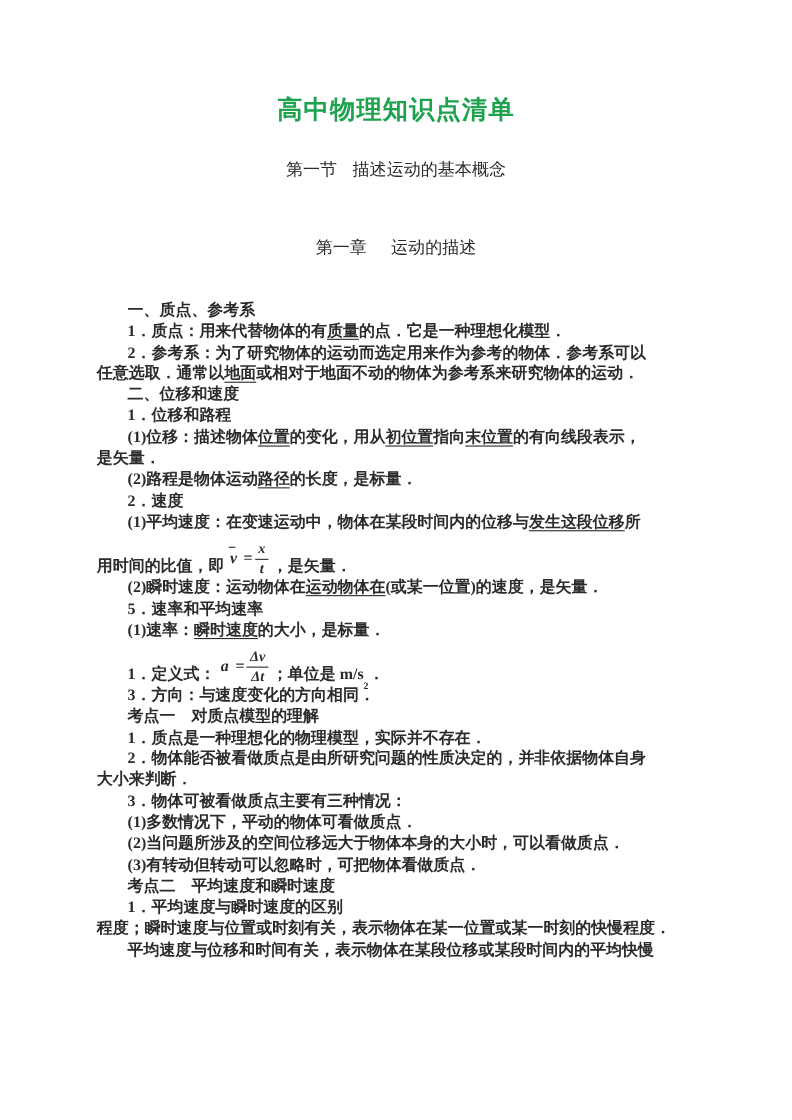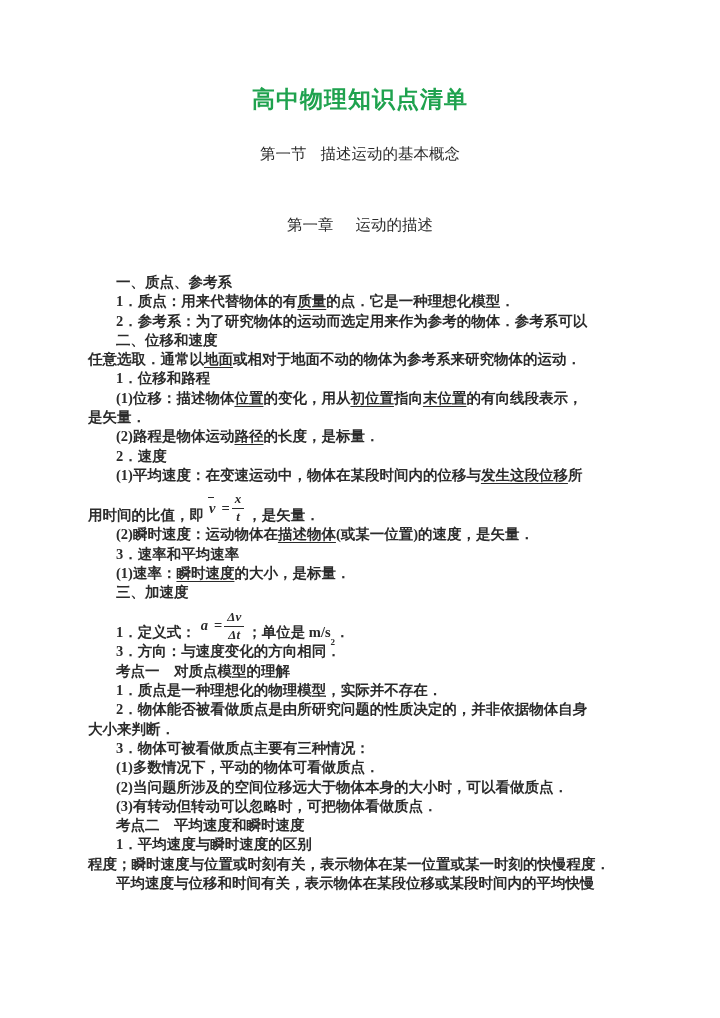--- a/index.html
+++ b/index.html
@@ -65,44 +65,43 @@
   </div>
 
   <div class="heading chapter">
     <span class="hlabel">第一章</span><span>运动的描述</span>
   </div>
 
   <div class="docbody">
       <div class="line ind"><span>一、质点、参考系</span></div>
       <div class="line ind"><span>1．质点：用来代替物体的有</span><span class="u">质量</span><span>的点．它是一种理想化模型．</span></div>
       <div class="line ind"><span>2．参考系：为了研究物体的运动而选定用来作为参考的物体．参考系可以</span></div>
+      <div class="line"><span>任意选取．通常以</span><span class="u">地面</span><span>或相对于地面不动的物体为参考系来研究物体的运动．</span></div>
       <div class="line ind"><span>二、位移和速度</span></div>
-      <div class="line"><span>任意选取．通常以</span><span class="u">地面</span><span>或相对于地面不动的物体为参考系来研究物体的运动．</span></div>
       <div class="line ind"><span>1．位移和路程</span></div>
       <div class="line ind"><span>(1)位移：描述物体</span><span class="u">位置</span><span>的变化，用从</span><span class="u">初位置</span><span>指向</span><span class="u">末位置</span><span>的有向线段表示，</span></div>
       <div class="line"><span>是矢量．</span></div>
       <div class="line ind"><span>(2)路程是物体运动</span><span class="u">路径</span><span>的长度，是标量．</span></div>
       <div class="line ind"><span>2．速度</span></div>
       <div class="line ind"><span>(1)平均速度：在变速运动中，物体在某段时间内的位移与</span><span class="u">发生这段位移</span><span>所</span></div>
       <div class="line tall">
         <span>用时间的比值，即</span>
         <span class="formula">
           <span class="fvar barred">v</span>
           <span class="feq">=</span>
           <span class="frac">
             <span class="num">x</span>
             <span class="den">t</span>
           </span>
         </span>
         <span>，是矢量．</span>
       </div>
-      <div class="line ind"><span>(2)瞬时速度：运动物体在</span><span class="u">描述物体</span><span>(或某一位置)的速度，是矢量．</span></div>
-      <div class="line ind"><span>3．速率和平均速率</span></div>
+      <div class="line ind"><span>(2)瞬时速度：运动物体在</span><span class="u">运动物体在</span><span>(或某一位置)的速度，是矢量．</span></div>
+      <div class="line ind"><span>5．速率和平均速率</span></div>
       <div class="line ind"><span>(1)速率：</span><span class="u">瞬时速度</span><span>的大小，是标量．</span></div>
-      <div class="line ind"><span>三、加速度</span></div>
       <div class="line ind tall">
         <span>1．定义式：</span>
         <span class="formula">
           <span class="fvar">a</span>
           <span class="feq">=</span>
           <span class="frac">
             <span class="num">Δv</span>
             <span class="den">Δt</span>
           </span>
         </span>

